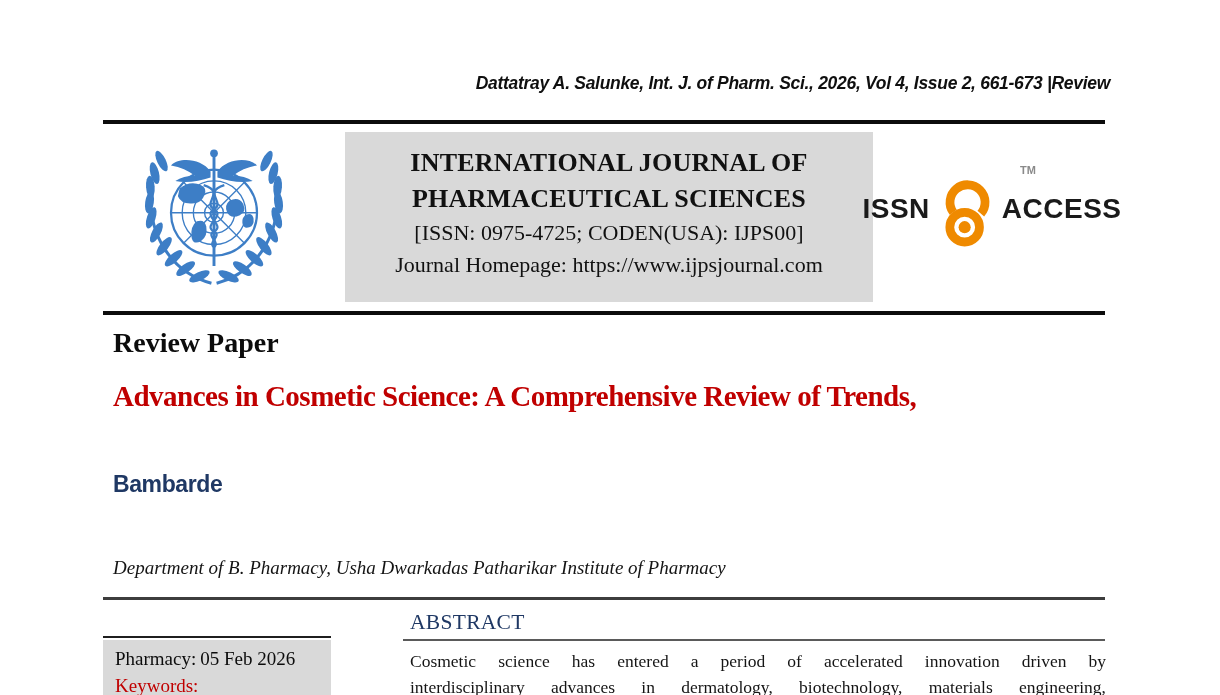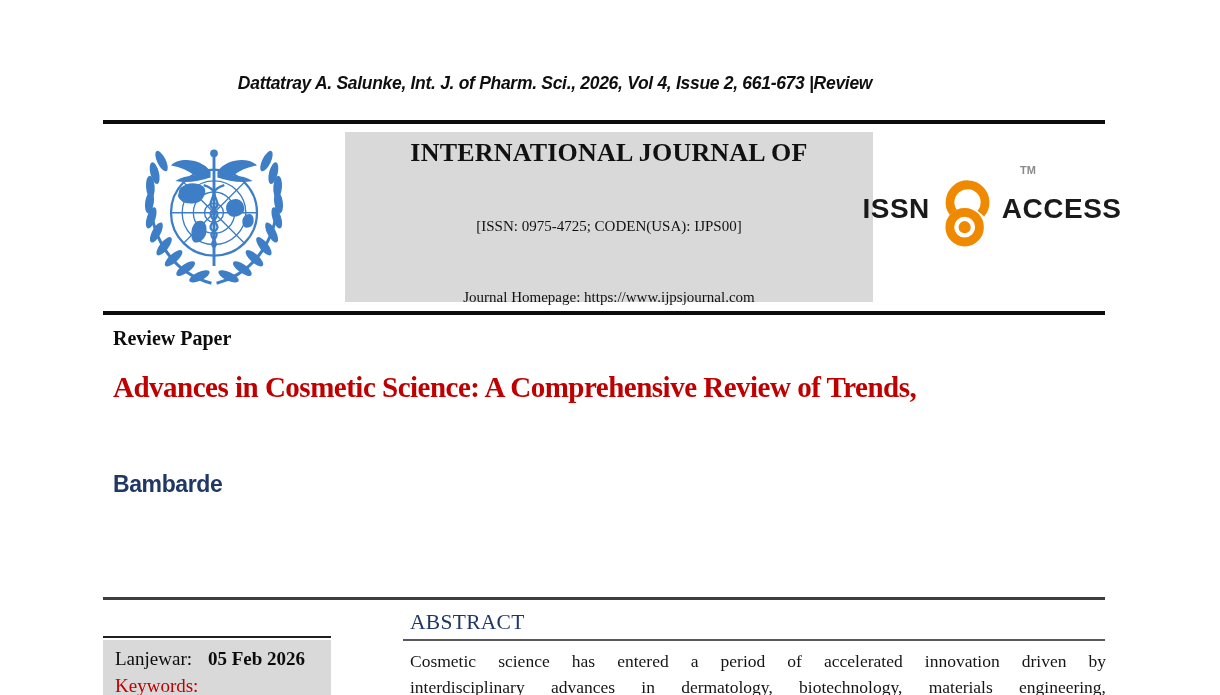--- a/index.html
+++ b/index.html
@@ -1,67 +1,67 @@
 <!DOCTYPE html>
 <html style="--title_red: #C00000; --authors_navy: #1F3864; --abstract_navy: #1F3864; --keywords_red: #C00000; --logo_blue: #3D7EC6; --open_access_orange: #EF8A00; --panel_gray: #D9D9D9;"><head>
 <meta charset="utf-8">
 <style>
   html,body{margin:0;padding:0;background:#ffffff;}
   body{width:1220px;height:695px;overflow:hidden;position:relative;
        font-family:"Liberation Serif",serif;color:#111;}
   .page{position:absolute;inset:0;width:1220px;height:695px;}
 
   
-  .citation{position:absolute;left:0;top:73px;width:1110px;text-align:center;
+  .citation{position:absolute;left:0;top:73px;width:1110px;text-align:right;
     font-family:"Liberation Sans",sans-serif;font-style:italic;font-weight:bold;
     font-size:17.5px;letter-spacing:-0.3px;color:#0f0f0f;}
 
   
   .rule{position:absolute;left:103px;width:1002px;background:#0c0c0c;}
   .rule.r1{top:120px;height:4px;}
   .rule.r2{top:311px;height:4px;}
   .rule.r3{top:597px;height:3px;background:#3d3d3d;}
 
   
   .logo{position:absolute;left:128px;top:131px;width:172px;height:172px;}
   .logo .ls{stroke:var(--logo_blue,#3D7EC6);}
   .logo .lb{fill:var(--logo_blue,#3D7EC6);}
   .jbox{position:absolute;left:345px;top:132px;width:528px;height:170px;
-    background:var(--panel_gray,#D9D9D9);text-align:center;box-sizing:border-box;padding-top:3px;}
+    background:var(--panel_gray,#D9D9D9);text-align:center;box-sizing:border-box;padding-top:13px;}
   .jbox .t{font-weight:bold;font-size:26px;line-height:36px;letter-spacing:0.2px;}
-  .jbox .s{font-size:15px;line-height:32px;margin-top:39px;}
+  .jbox .s{font-size:22px;line-height:32px;}
   .oa{position:absolute;left:872px;top:158px;width:240px;height:102px;
     display:flex;align-items:center;justify-content:center;gap:5px;
     font-family:"Liberation Sans",sans-serif;font-weight:bold;font-size:28px;
     letter-spacing:0.5px;color:#1a1a1a;}
   .oa .lock{width:62px;height:96px;flex:0 0 auto;position:relative;top:2px;}
   .oa .lock path,.oa .lock circle.ring{stroke:var(--open_access_orange,#EF8A00);}
   .oa .lock circle.dot{fill:var(--open_access_orange,#EF8A00);}
   .oa .tm{position:absolute;top:6px;left:148px;font-size:11px;font-weight:bold;color:#8a8a8a;letter-spacing:0;}
 
   
-  .kind{position:absolute;left:113px;top:327px;font-weight:bold;font-size:20px;color:#0c0c0c;}
-  .title{position:absolute;left:113px;top:366px;width:1010px;
+  .kind{position:absolute;left:113px;top:327px;font-weight:bold;font-size:28px;color:#0c0c0c;}
+  .title{position:absolute;left:113px;top:375px;width:1010px;
     font-weight:bold;font-size:29px;line-height:42px;letter-spacing:-0.5px;
     color:var(--title_red,#C00000);}
   .authors{position:absolute;left:113px;top:470px;width:1010px;
     font-family:"Liberation Sans",sans-serif;font-weight:bold;font-size:23px;
     line-height:29px;letter-spacing:-0.4px;color:var(--authors_navy,#1F3864);}
   .affil{position:absolute;left:113px;top:557px;font-style:italic;font-size:19px;color:#141414;}
 
   
   .ai-head{position:absolute;left:113px;top:612px;
     font-family:"Liberation Sans",sans-serif;font-size:20px;letter-spacing:1.5px;
     color:#4d4d4d;font-weight:normal;margin-top:24px;}
   .ai-line{position:absolute;left:103px;top:636px;width:228px;height:2px;background:#1f1f1f;}
   .ai-box{position:absolute;left:103px;top:640px;width:228px;height:80px;
     background:var(--panel_gray,#D9D9D9);box-sizing:border-box;padding:5px 0 0 12px;
     font-size:19px;line-height:27px;}
   .ai-box .pub{color:#0c0c0c;}
-  .ai-box .pub .val{margin-left:16px;font-weight:bold;}
+  .ai-box .pub .val{margin-left:4px;}
   .ai-box .kw{color:var(--keywords_red,#C00000);}
 
   .ab-head{position:absolute;left:410px;top:610px;font-weight:normal;font-size:21.5px;
     letter-spacing:0.3px;color:var(--abstract_navy,#1F3864);}
   .ab-line{position:absolute;left:403px;top:639px;width:702px;height:2px;background:#5a5a5a;}
   .ab-text{position:absolute;left:410px;top:648px;width:696px;font-size:17.5px;
     line-height:26px;color:#151515;}
   .ab-text .ln{text-align:justify;text-align-last:justify;}
 </style>
 </head>
@@ -113,20 +113,21 @@
       <circle cx="100" cy="21" r="4.5" class="lb"></circle>
       <path class="lb" d="M 96,42 C 85,27 60,25 50,35 C 61,37 70,41 78,47 C 69,47 61,49 55,53 C 68,56 83,53 96,49 Z"></path>
       <path class="lb" d="M 104,42 C 115,27 140,25 150,35 C 139,37 130,41 122,47 C 131,47 139,49 145,53 C 132,56 117,53 104,49 Z"></path>
       <path d="M 88,58 C 114,66 86,78 100,86 C 114,94 86,104 100,112 C 110,117 92,124 100,130" fill="none" class="ls" stroke-width="2.6"></path>
       <path d="M 112,58 C 86,66 114,78 100,86 C 86,94 114,104 100,112 C 90,117 108,124 100,130" fill="none" class="ls" stroke-width="2.6"></path>
     </g>
   </svg>
 
   <div class="jbox">
     <div class="t">INTERNATIONAL JOURNAL OF</div>
+    <div class="t">PHARMACEUTICAL SCIENCES</div>
     <div class="s">[ISSN: 0975-4725; CODEN(USA): IJPS00]</div>
     <div class="s">Journal Homepage: https://www.ijpsjournal.com</div>
   </div>
 
   <div class="oa">
     <span>ISSN</span>
     <svg class="lock" viewBox="0 0 92 108" xmlns="http://www.w3.org/2000/svg">
       <path d="M 27,56 A 26 26 0 1 1 68,58" fill="none" stroke-width="13"></path>
       <circle class="ring" cx="44" cy="78" r="22" fill="none" stroke-width="13"></circle>
       <circle class="dot" cx="44" cy="78" r="9"></circle>
@@ -140,28 +141,29 @@
   <div class="kind">Review Paper</div>
 
   <div class="title">
     <div>Advances in Cosmetic Science: A Comprehensive Review of Trends,</div>
   </div>
 
   <div class="authors">
     <div>Bambarde</div>
   </div>
 
+  <div class="affil">Department of B. Pharmacy, Usha Dwarkadas Patharikar Institute of Pharmacy</div>
 
   <div class="rule r3"></div>
 
   <div class="ai-head">ARTICLE INFO</div>
   <div class="ai-line"></div>
   <div class="ai-box">
     <div class="pub">
-      <span>Lanjewar:</span><span class="val">05 Feb 2026</span>
+      <span>Pharmacy:</span><span class="val">05 Feb 2026</span>
     </div>
     <div class="kw">Keywords:</div>
   </div>
 
   <div class="ab-head">ABSTRACT</div>
   <div class="ab-line"></div>
   <div class="ab-text">
     <div class="ln">Cosmetic science has entered a period of accelerated innovation driven by</div>
     <div class="ln">interdisciplinary advances in dermatology, biotechnology, materials engineering,</div>
   </div>

